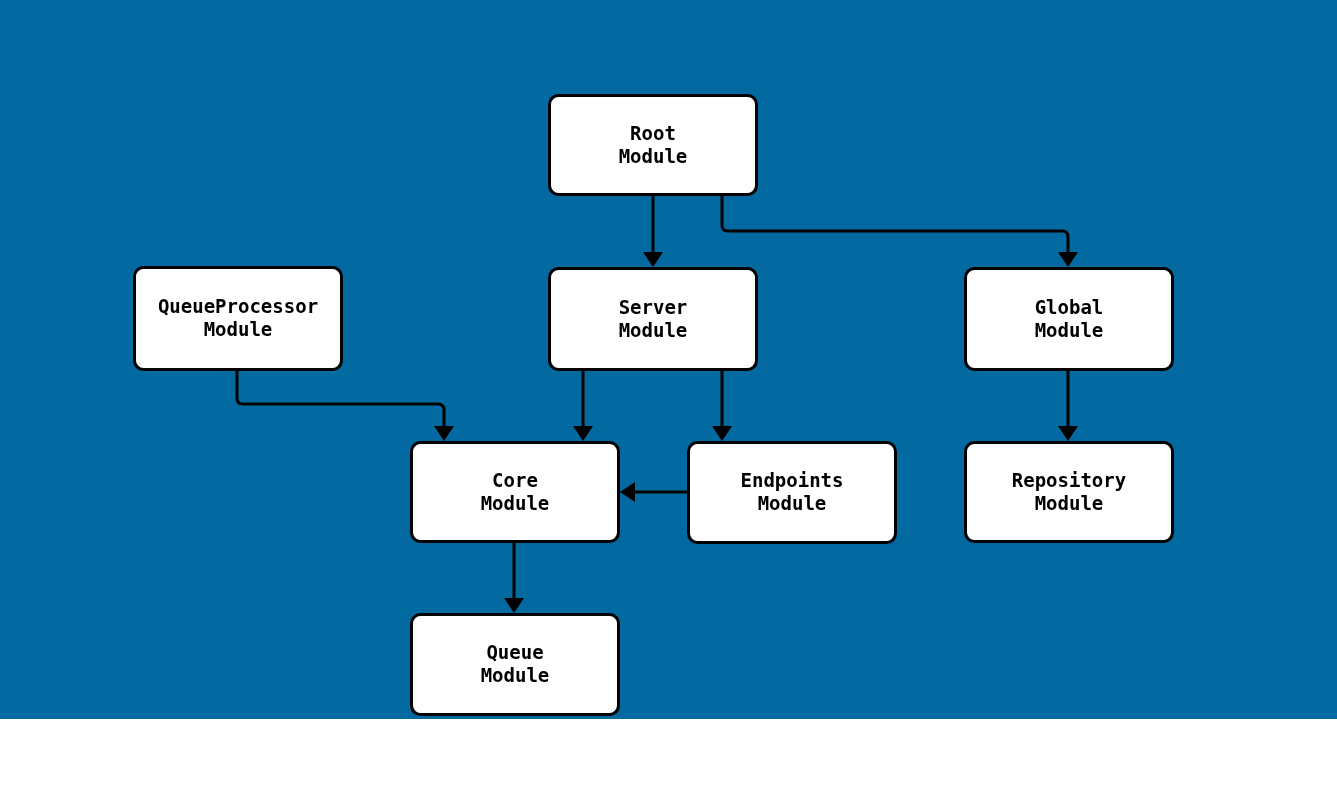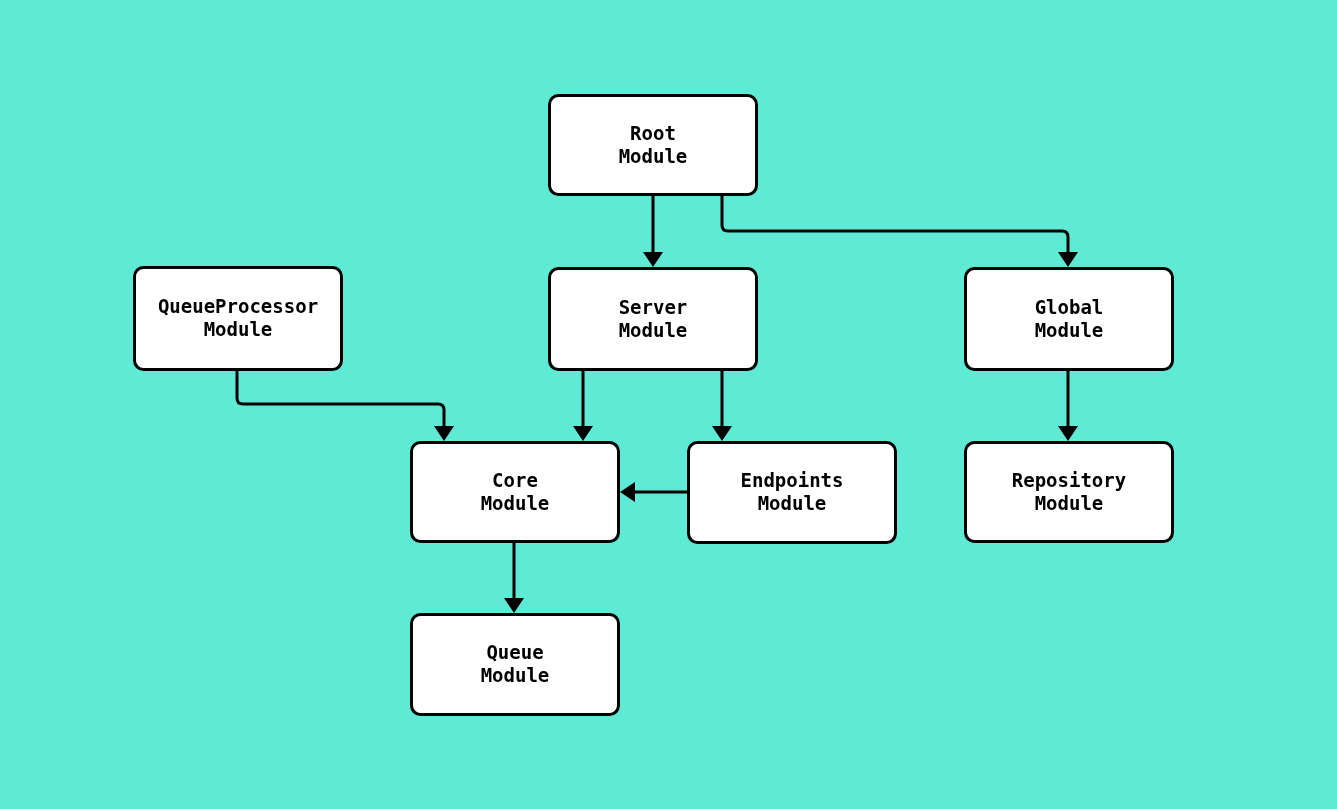--- a/index.html
+++ b/index.html
@@ -10,22 +10,22 @@
   }
   body {
     width: 1337px;
     height: 809px;
     font-family: "DejaVu Sans Mono", "Liberation Mono", monospace;
     overflow: hidden;
   }
   #diagram-canvas {
     position: relative;
     width: 1337px;
-    height: 809px;
-    background: #5eead4;
+    height: 719px;
+    background: #0369a1;
   }
   svg.diagram-svg {
     position: absolute;
     left: 0;
     top: 0;
     width: 1337px;
     height: 809px;
     display: block;
   }
   .node-rect {

